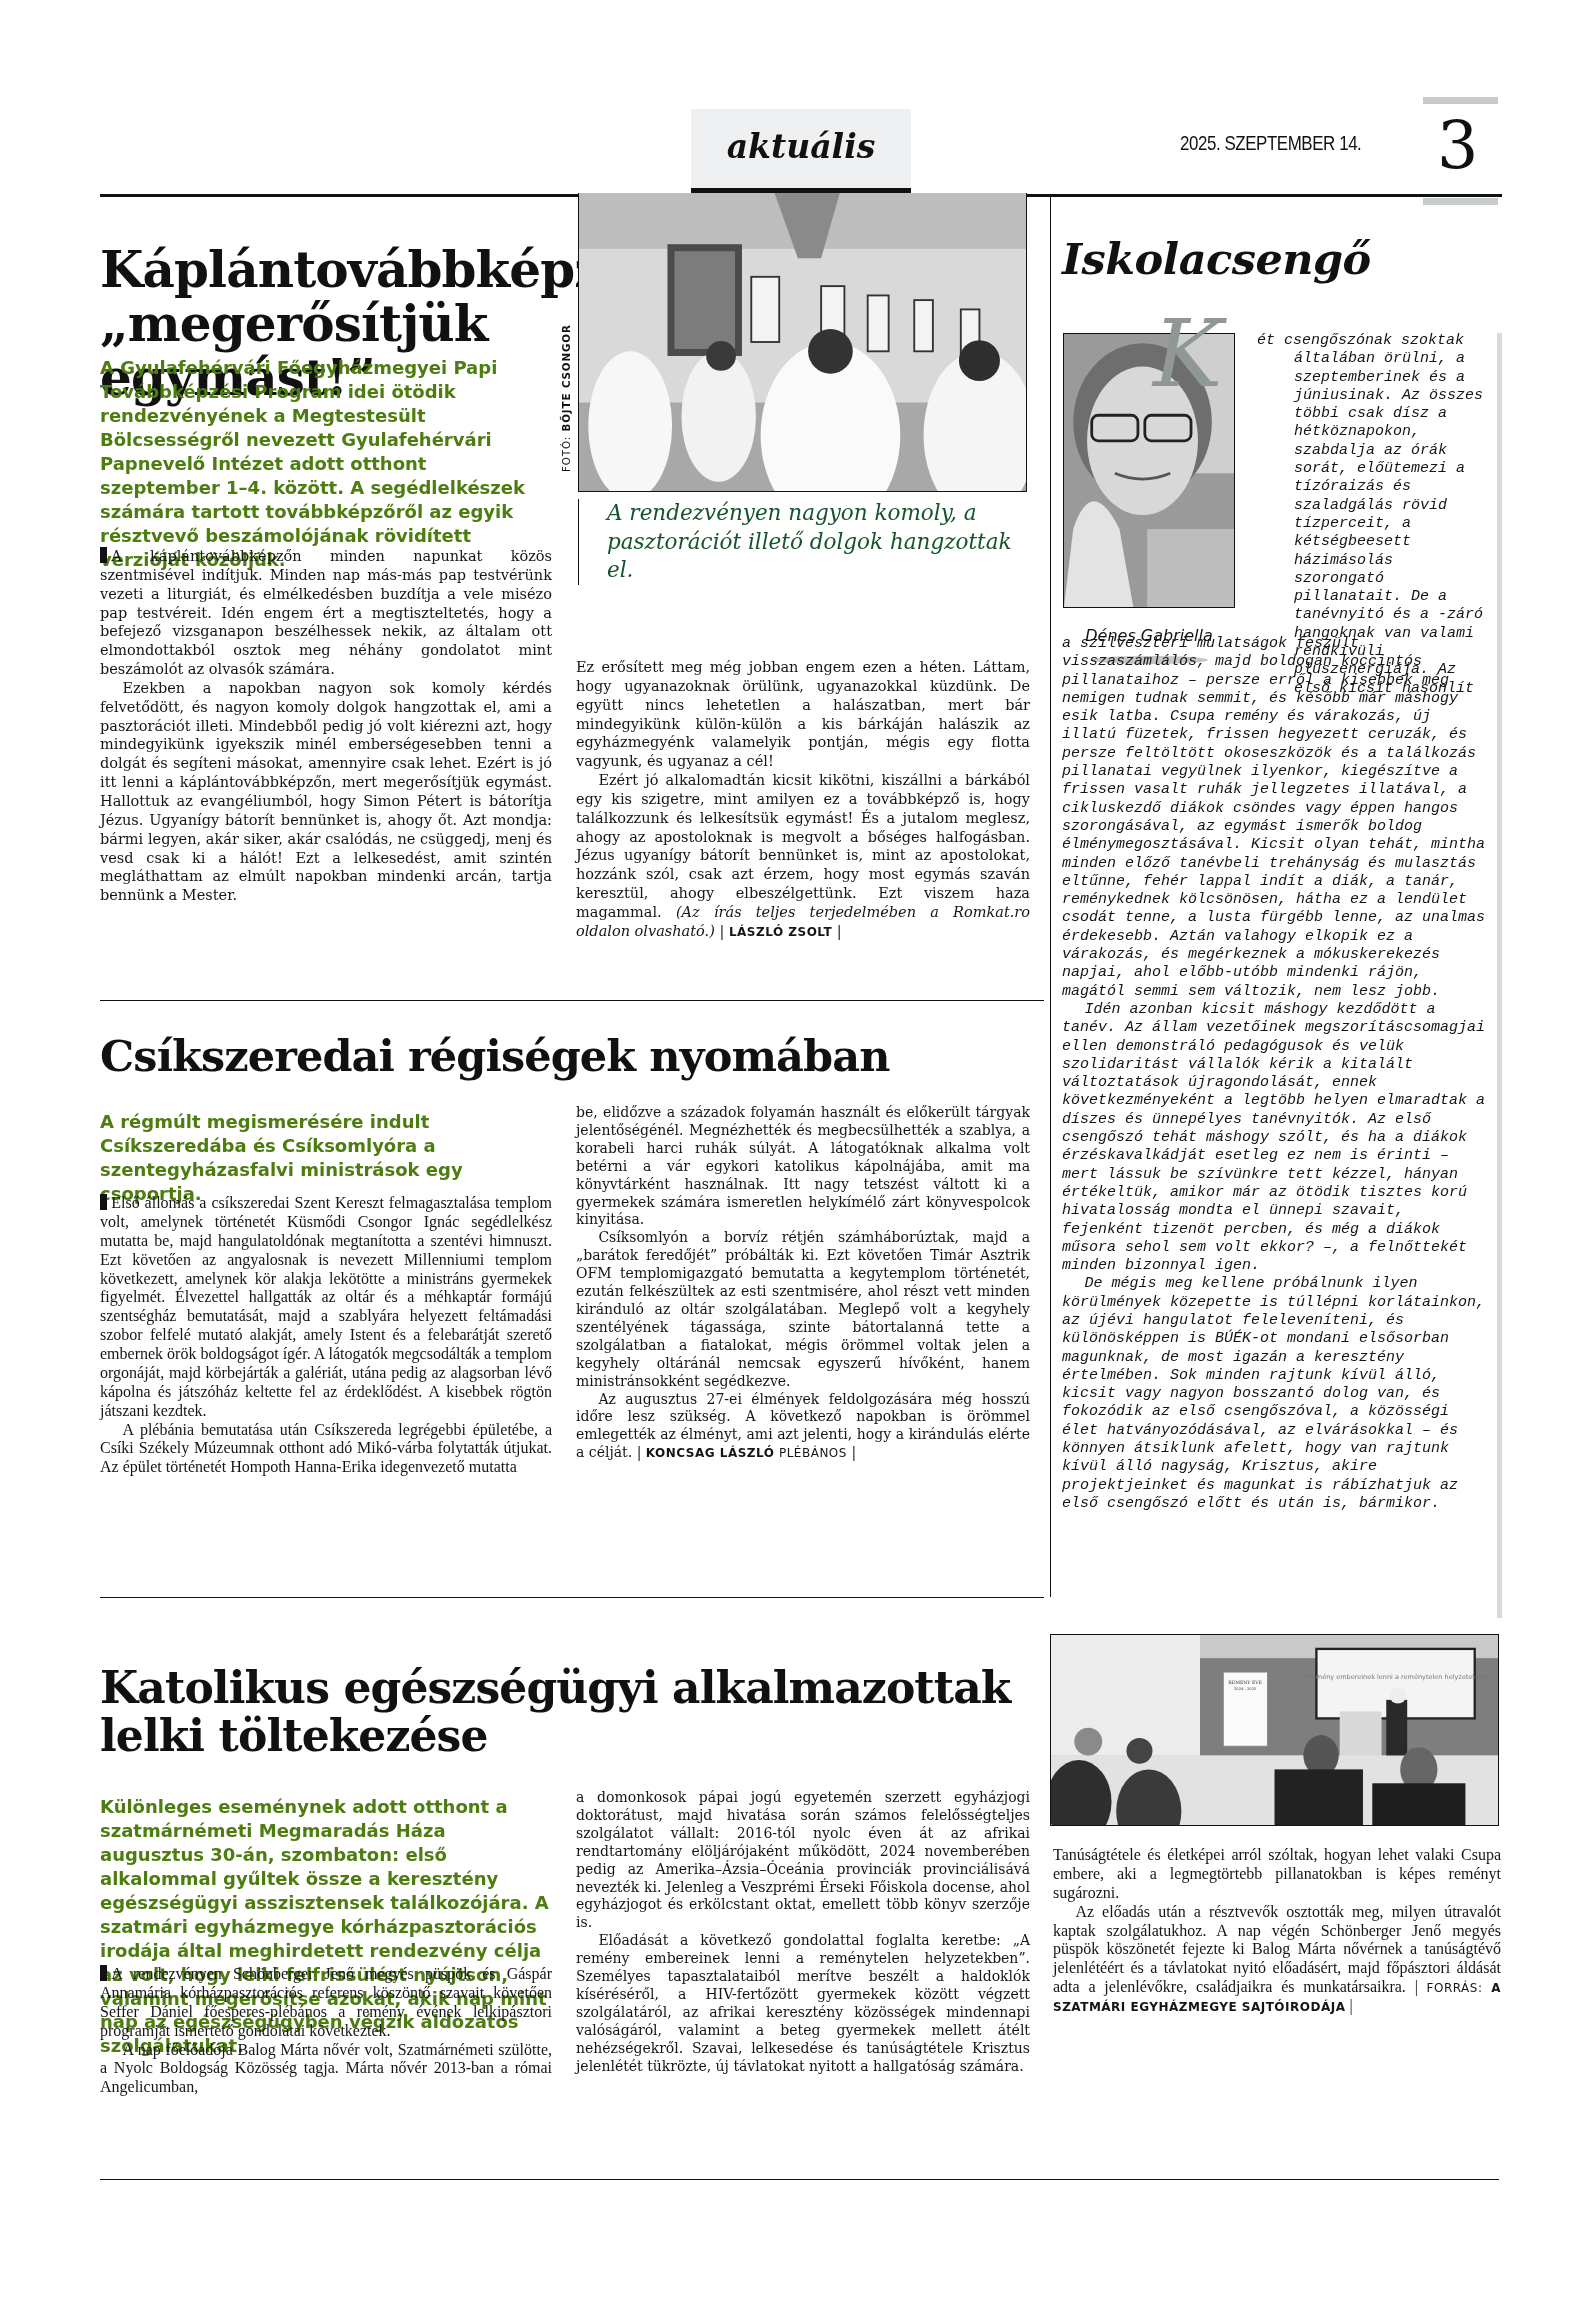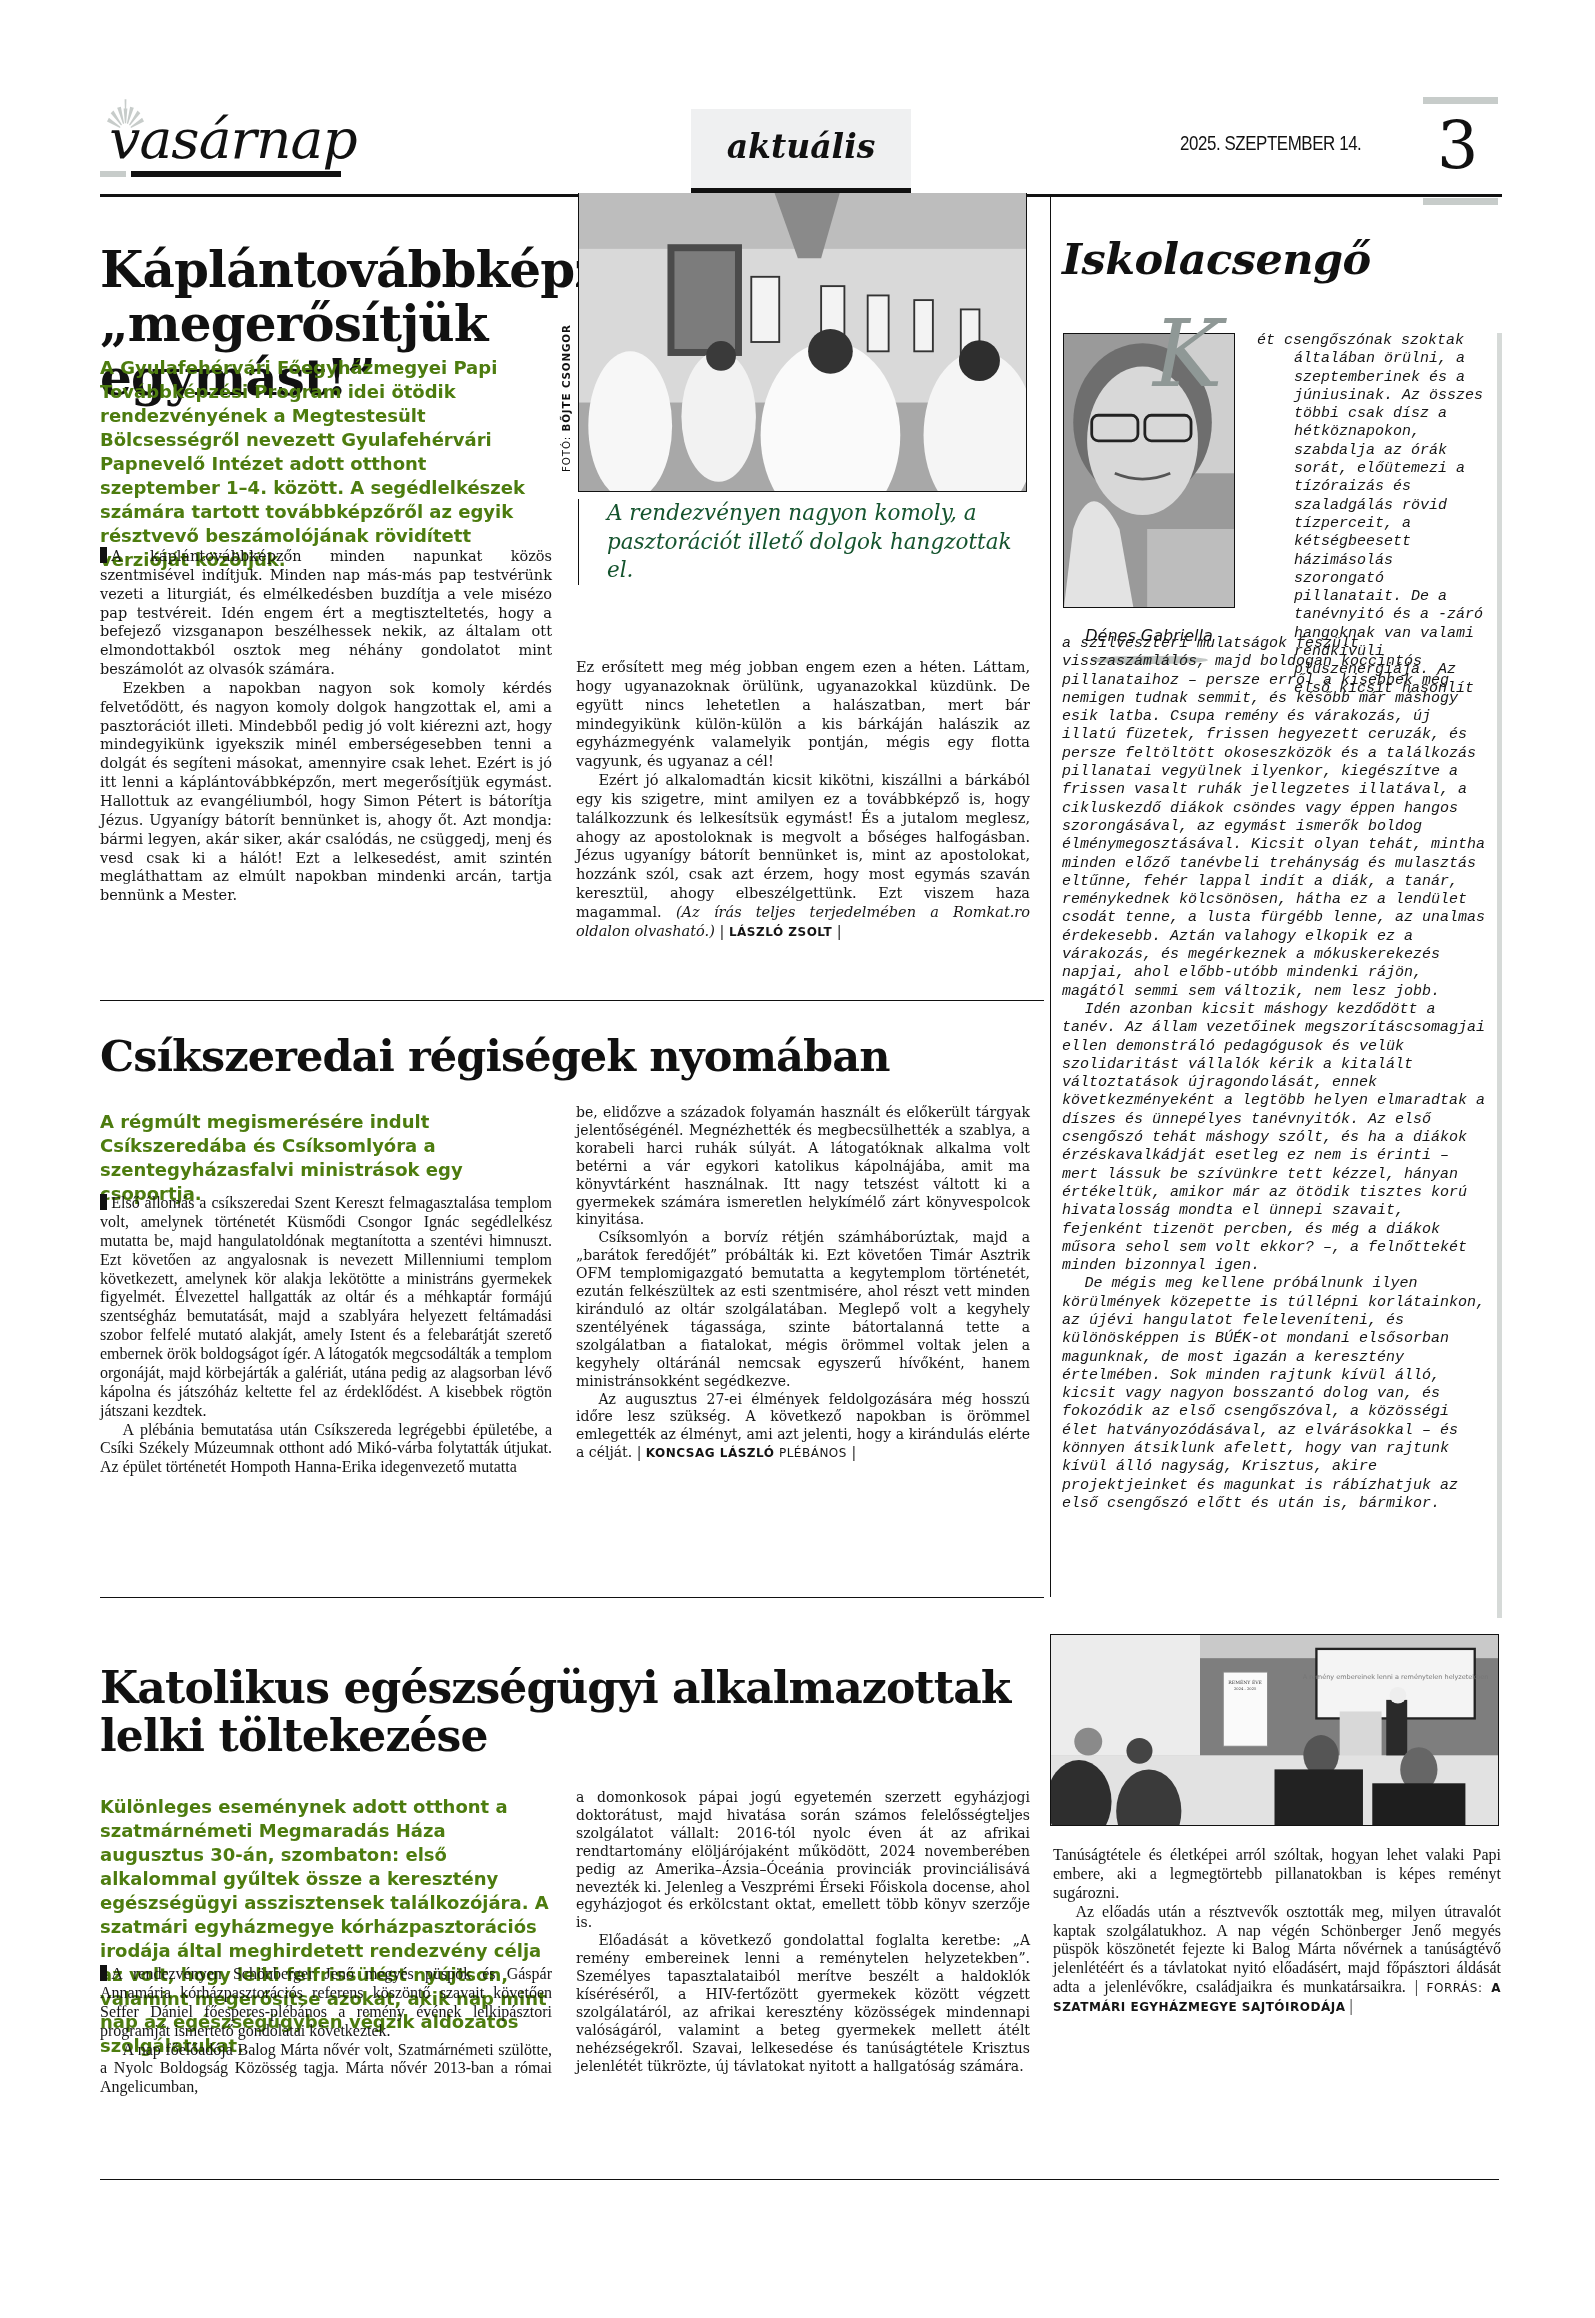--- a/index.html
+++ b/index.html
@@ -51,38 +51,20 @@
   .portrait-oval { position: absolute; left: 1091px; top: 656px; width: 117px; height: 8.4px; border-radius: 50%; background: #c3c8c6; }
   .dropcap { position: absolute; left: 1153px; top: 308px; font-family: "DejaVu Serif", serif; font-style: italic; font-size: 93px; color: #8f9896; line-height: 1; }
   .col-text { position: absolute; font-family: Liberation Mono, monospace; font-style: italic; font-size: 15px; line-height: 1.22; color: #151515; }
   .col-text p { text-indent: 22.4px; }
   .col-text p.noind { text-indent: 0; }
 </style>
 </head>
 <body>
 
 <header class="masthead">
-  <div class="logo">
-    <svg class="logo-sun" viewBox="0 0 80 70">
-      <g fill="#c7ccca">
-        <polygon points="40,68 36,20 44,20"></polygon>
-        <polygon points="40,68 22,18 30,16"></polygon>
-        <polygon points="40,68 50,16 58,18"></polygon>
-        <polygon points="40,68 8,30 14,24"></polygon>
-        <polygon points="40,68 66,24 72,30"></polygon>
-        <polygon points="40,68 0,48 4,40"></polygon>
-        <polygon points="40,68 76,40 80,48"></polygon>
-        <polygon points="40,68 38,0 42,0"></polygon>
-      </g>
-      <circle cx="40" cy="64" r="12" fill="#fff"></circle>
-    </svg>
-    <div class="logo-text">vasárnap</div>
-    <div class="logo-bar-grey"></div>
-    <div class="logo-bar-black"></div>
-  </div>
   <div class="section-box">
     <div class="section-label">aktuális</div>
     <div class="section-bar"></div>
   </div>
   <div class="issue-date">2025. SZEPTEMBER 14.</div>
   <div class="page-num-box">
     <div class="pn-bar top"></div>
     <div class="page-num">3</div>
     <div class="pn-bar bot"></div>
   </div>
@@ -236,21 +218,21 @@
       <ellipse cx="580" cy="260" rx="38" ry="44" fill="#555"></ellipse>
       <rect x="480" y="290" width="190" height="120" fill="#222"></rect>
       <ellipse cx="790" cy="290" rx="40" ry="48" fill="#666"></ellipse>
       <rect x="690" y="320" width="200" height="90" fill="#1e1e1e"></rect>
       <ellipse cx="60" cy="360" rx="70" ry="90" fill="#2e2e2e"></ellipse>
       <ellipse cx="210" cy="380" rx="70" ry="90" fill="#3a3a3a"></ellipse>
     </svg>
   </div>
 
   <div class="body cond" style="left:1053px; top:1846px; width:448px; font-family:'Liberation Serif',serif; font-size:16px; line-height:1.18;">
-    <p style="text-indent:0;">Tanúságtétele és életképei arról szóltak, hogyan lehet valaki Papi embere, aki a legmegtörtebb pillanatokban is képes reményt sugározni.</p>
+    <p style="text-indent:0;">Tanúságtétele és életképei arról szóltak, hogyan lehet valaki Csupa embere, aki a legmegtörtebb pillanatokban is képes reményt sugározni.</p>
     <p>
       <span>Az előadás után a résztvevők osztották meg, milyen útravalót kaptak szolgálatukhoz. A nap végén Schönberger Jenő megyés püspök köszönetét fejezte ki Balog Márta nővérnek a tanúságtévő jelenlétéért és a távlatokat nyitó előadásért, majd főpásztori áldását adta a jelenlévőkre, családjaikra és munkatársaikra.</span>
       <span>|</span>
       <span class="sig-light">FORRÁS:</span>
       <span class="sig">A SZATMÁRI EGYHÁZMEGYE SAJTÓIRODÁJA</span>
       <span>|</span>
     </p>
   </div>
 </article>
 

